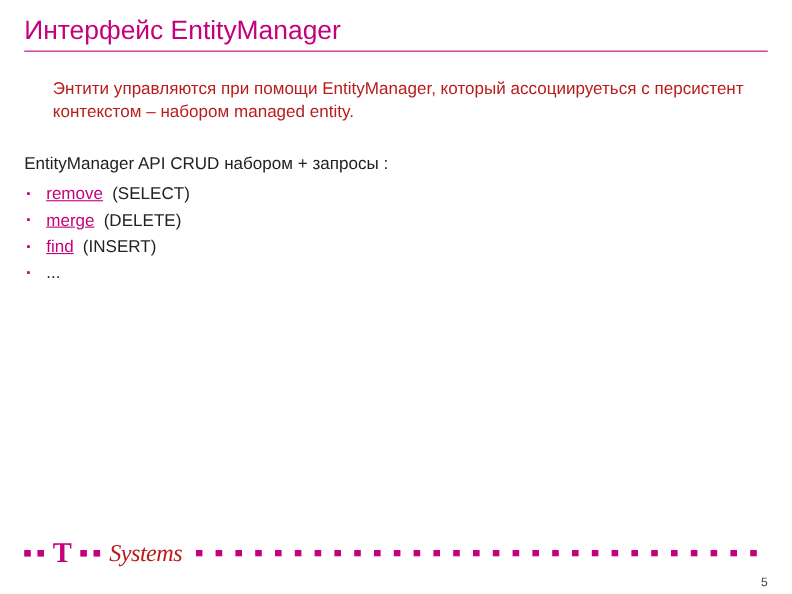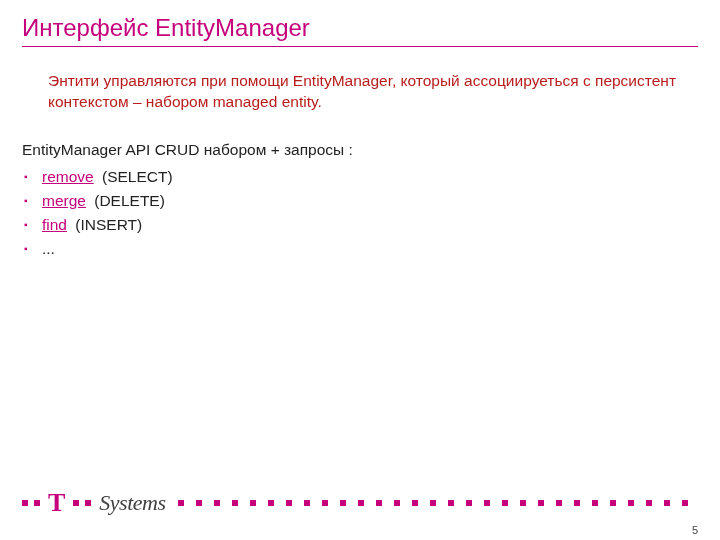--- a/index.html
+++ b/index.html
@@ -75,21 +75,21 @@
   }
   .t-mark {
     color: #c5007c;
     font-size: 26px;
     font-weight: 700;
     font-family: Georgia, 'Times New Roman', serif;
     padding: 0 2px;
     line-height: 1;
   }
   .systems {
-    color: #404040;
+    color: #b91c1c;
     font-size: 22px;
     font-style: italic;
     font-family: Georgia, 'Times New Roman', serif;
     letter-spacing: -0.5px;
     padding: 0 2px;
   }
   .dots-fill {
     display: flex;
     align-items: center;
     gap: 12px;

